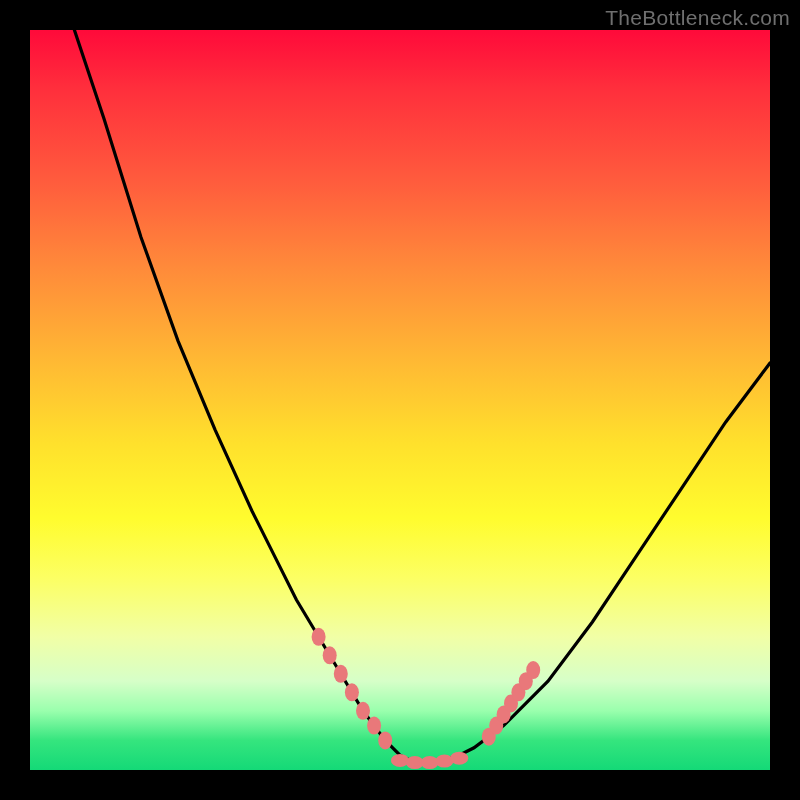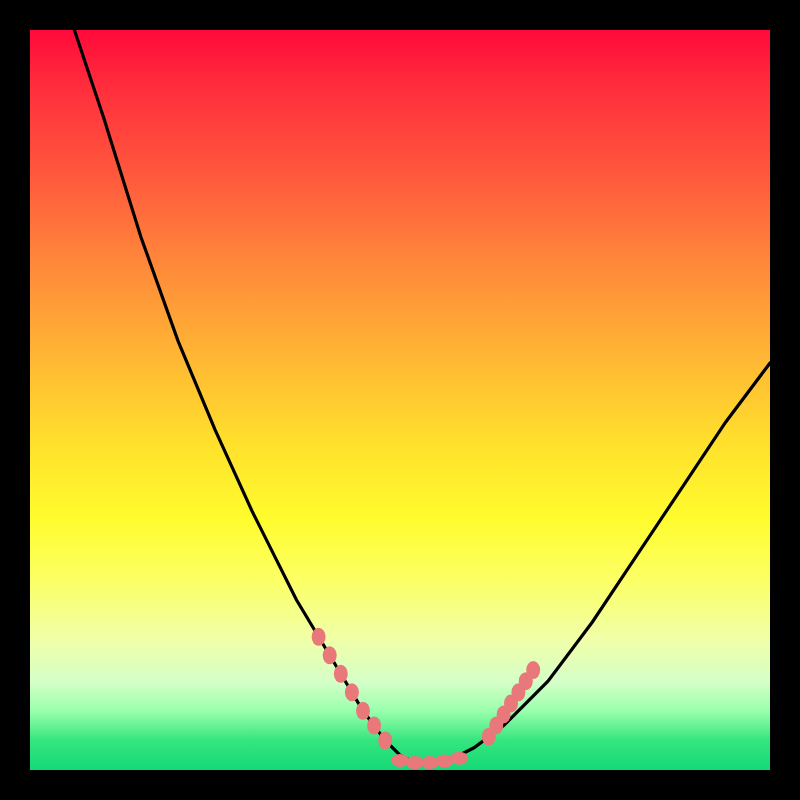--- a/index.html
+++ b/index.html
@@ -59,20 +59,21 @@
     position: absolute;
     left: 0; top: 0;
     width: 740px;
     height: 740px;
   }
 </style>
 </head>
 <body>
 
 <div class="frame">
+  <div class="watermark">TheBottleneck.com</div>
   <div class="plot">
     <div class="gradient"></div>
     <svg class="curve" viewBox="0 0 740 740">
       <path id="curve-path" fill="none" stroke="#000" stroke-width="3.2" stroke-linecap="round" d="M44.4 0.0 L74.0 88.8 L111.0 207.2 L148.0 310.8 L185.0 399.6 L222.0 481.0 L244.2 525.4 L266.4 569.8 L288.6 606.8 L310.8 643.8 L333.0 680.8 L355.2 710.4 L370.0 725.2 L384.8 732.6 L407.0 732.6 L429.2 725.2 L444.0 717.8 L473.6 695.6 L518.0 651.2 L562.4 592.0 L606.8 525.4 L651.2 458.8 L695.6 392.2 L740.0 333.0"></path>
       <g id="markers">
           <ellipse cx="288.6" cy="606.8" rx="7" ry="9" fill="#e9787a"></ellipse>
           <ellipse cx="299.7" cy="625.3" rx="7" ry="9" fill="#e9787a"></ellipse>
           <ellipse cx="310.8" cy="643.8" rx="7" ry="9" fill="#e9787a"></ellipse>
           <ellipse cx="321.9" cy="662.3" rx="7" ry="9" fill="#e9787a"></ellipse>
           <ellipse cx="333.0" cy="680.8" rx="7" ry="9" fill="#e9787a"></ellipse>

